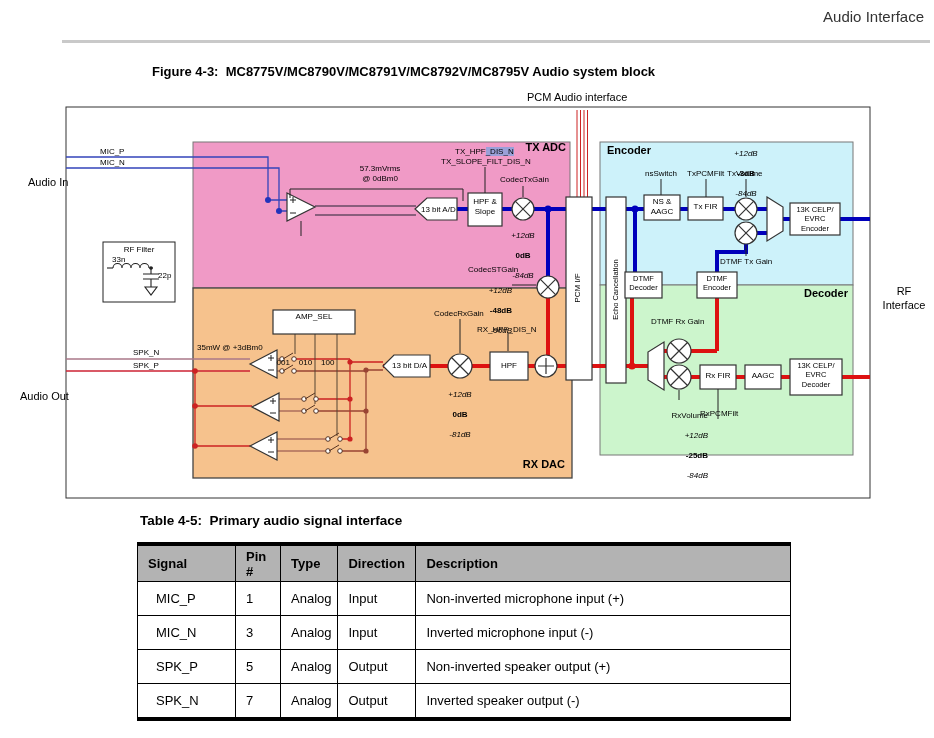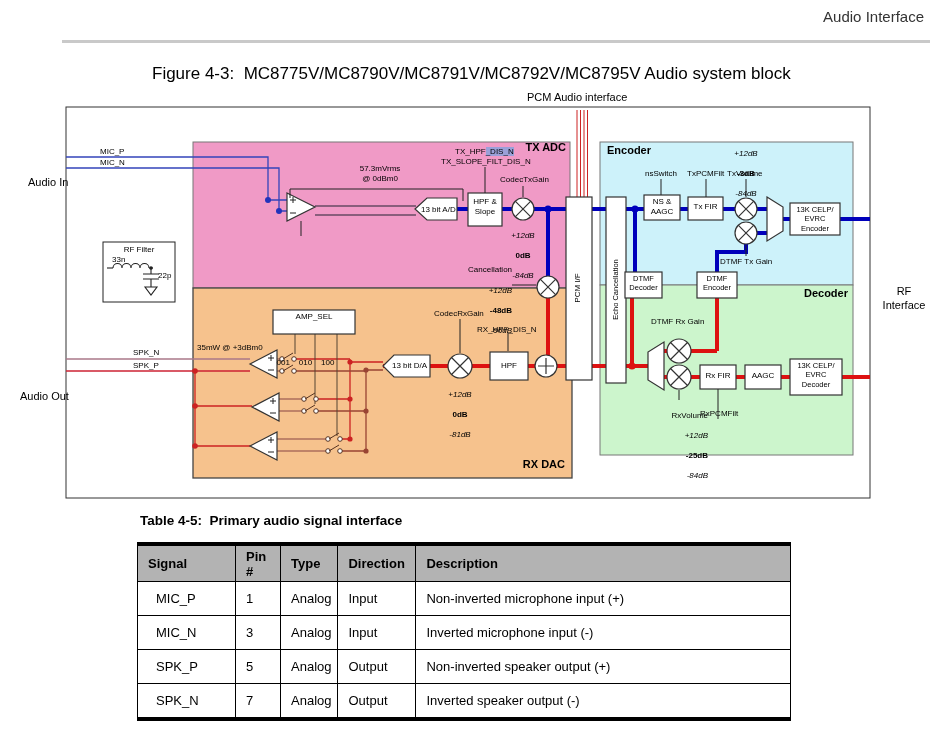--- a/index.html
+++ b/index.html
@@ -1,21 +1,21 @@
 <!DOCTYPE html>
 <html><head>
 <meta charset="utf-8">
 <style>
   html,body{margin:0;padding:0;background:#fff;}
   #page{position:relative;width:934px;height:738px;background:#fff;overflow:hidden;
         font-family:"Liberation Sans", sans-serif;color:#000;}
   
   .hdr{position:absolute;top:8px;right:10px;font-size:15px;color:#333;}
   .rule{position:absolute;left:62px;top:40px;width:868px;height:3px;background:#c9c9c9;}
-  .figcap{position:absolute;left:152px;top:64px;font-size:17px;font-weight:normal;white-space:pre;}
+  .figcap{position:absolute;left:152px;top:64px;font-size:13px;font-weight:bold;white-space:pre;}
   
   .d{position:absolute;font-size:8px;line-height:1.25;color:#000;white-space:pre-line;z-index:2;}
   .ctr{text-align:center;}
   .rt{text-align:right;}
   .big{font-size:11px;}
   .bold{font-weight:bold;}
   .it{font-style:italic;}
   .bd{font-weight:bold;}
   .sm{font-size:7.5px;}
   .pre{white-space:pre;}
@@ -251,21 +251,21 @@
 @ 0dBm0</div>
   <div class="d" style="left:421px;top:205px;">13 bit A/D</div>
   <div class="d ctr" style="left:468px;top:197px;width:34px;">HPF &amp;
 Slope</div>
   <div class="d" style="left:500px;top:175px;">CodecTxGain</div>
   <div class="d ctr gv" style="left:498px;top:221px;width:50px;">
     <div class="it">+12dB</div>
     <div class="bd">0dB</div>
     <div class="it">-84dB</div>
   </div>
-  <div class="d" style="left:468px;top:265px;">Cancellation</div>
+  <div class="d" style="left:468px;top:265px;">CodecSTGain</div>
   <div class="d rt gv" style="left:470px;top:276px;width:42px;">
     <div class="it">+12dB</div>
     <div class="bd">-48dB</div>
     <div class="it">-96dB</div>
   </div>
 
   <div class="d ctr" style="left:103px;top:245px;width:72px;">RF Filter</div>
   <div class="d" style="left:112px;top:255px;">33n</div>
   <div class="d" style="left:158px;top:271px;">22p</div>
 

